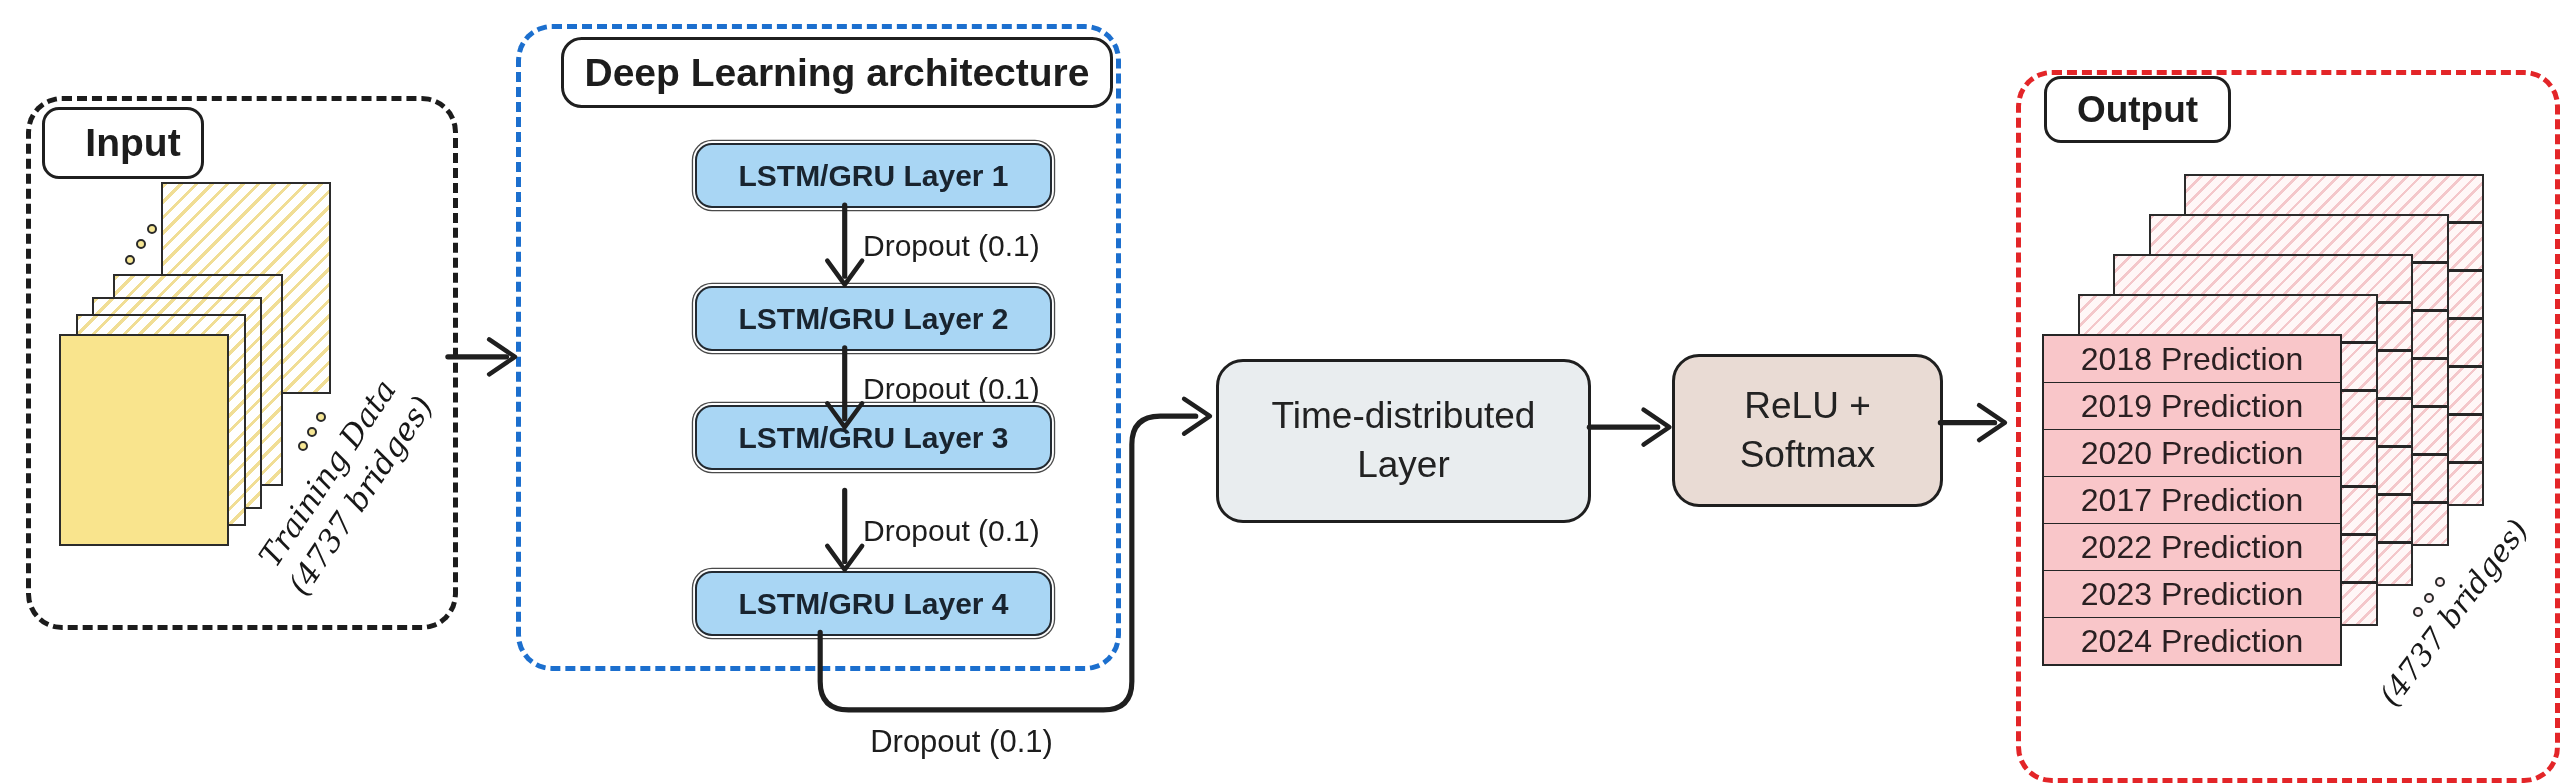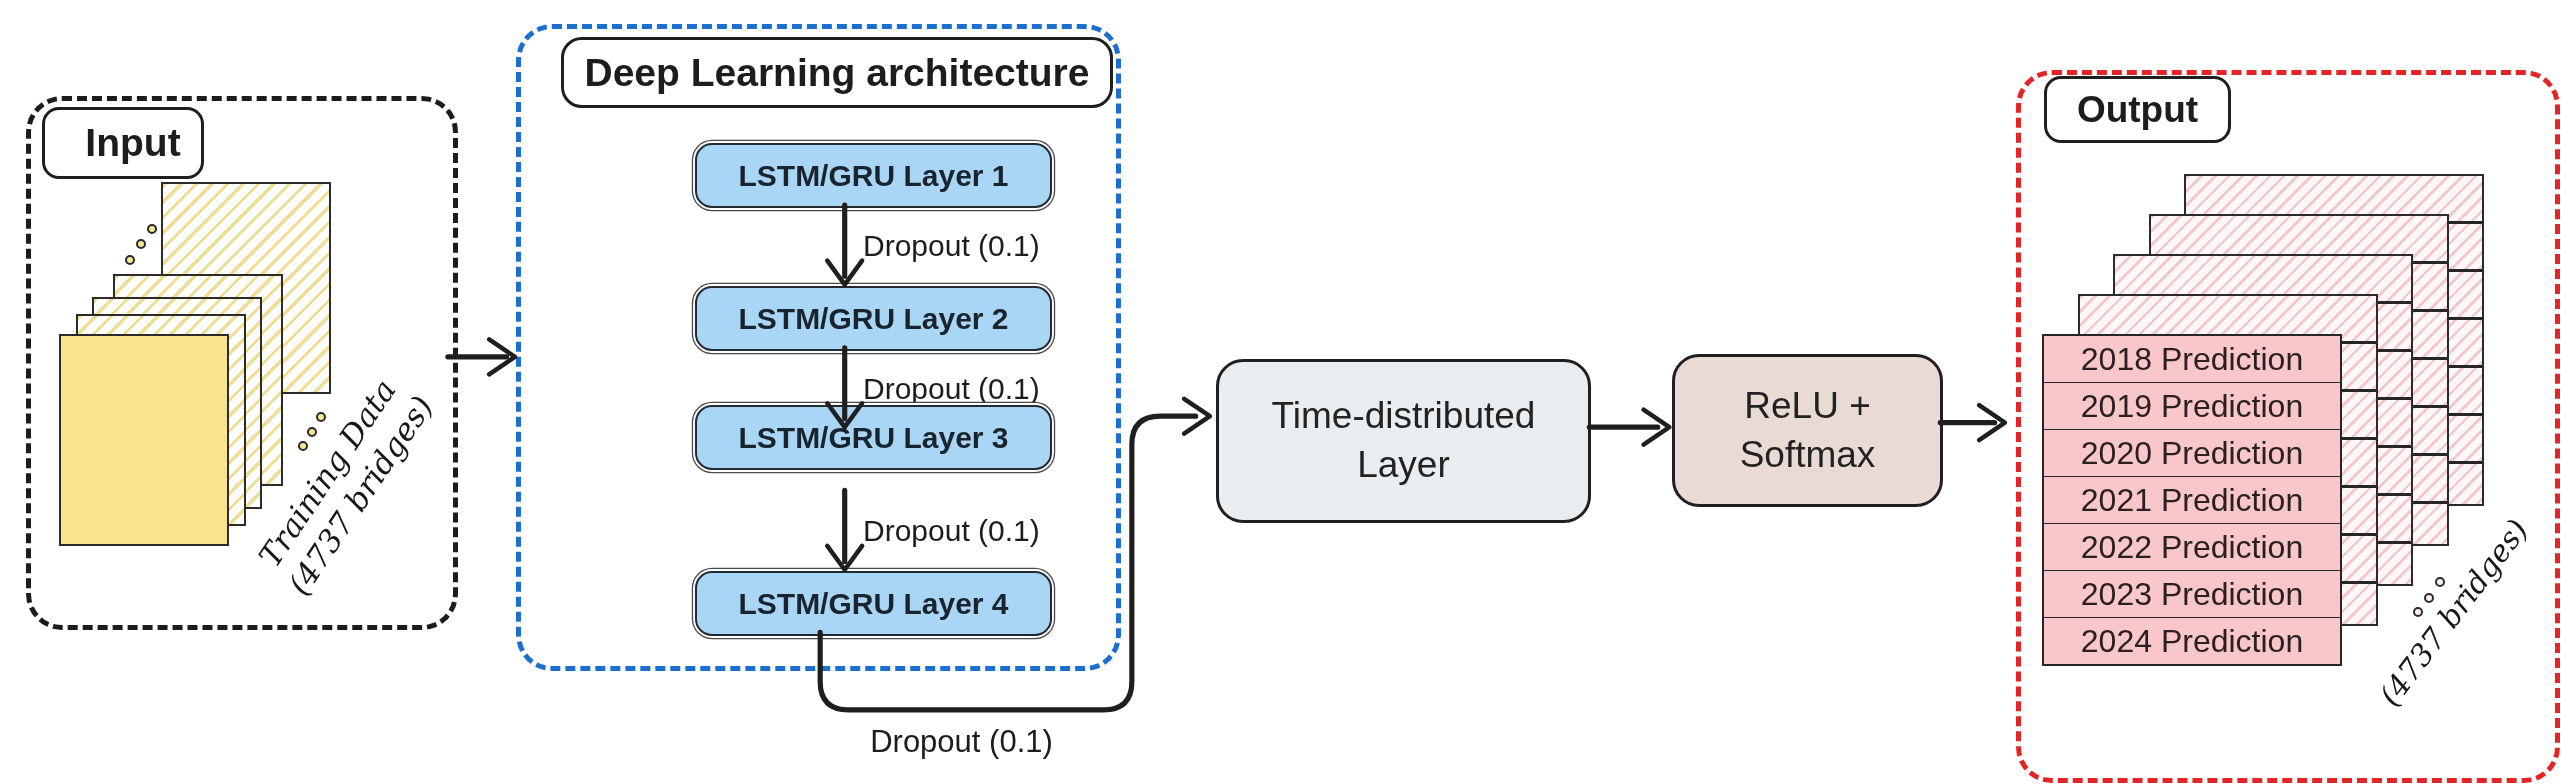--- a/index.html
+++ b/index.html
@@ -141,21 +141,21 @@
 
   <div class="card card-pink-hatch" style="left:2184px;top:174px;width:300px;height:332px;z-index:1;"></div>
   <div class="card card-pink-hatch" style="left:2149px;top:214px;width:300px;height:332px;z-index:2;"></div>
   <div class="card card-pink-hatch" style="left:2113px;top:254px;width:300px;height:332px;z-index:3;"></div>
   <div class="card card-pink-hatch" style="left:2078px;top:294px;width:300px;height:332px;z-index:4;"></div>
 
   <div class="pred-card">
     <div class="pred-row">2018 Prediction</div>
     <div class="pred-row">2019 Prediction</div>
     <div class="pred-row">2020 Prediction</div>
-    <div class="pred-row">2021 Prediction</div>
+    <div class="pred-row">2017 Prediction</div>
     <div class="pred-row">2022 Prediction</div>
     <div class="pred-row">2023 Prediction</div>
     <div class="pred-row">2024 Prediction</div>
   </div>
 
   <div>
     <div class="dot dot-pink" style="left:2156px;top:258px;"></div>
     <div class="dot dot-pink" style="left:2169px;top:240px;"></div>
     <div class="dot dot-pink" style="left:2183px;top:222px;"></div>
   </div>

